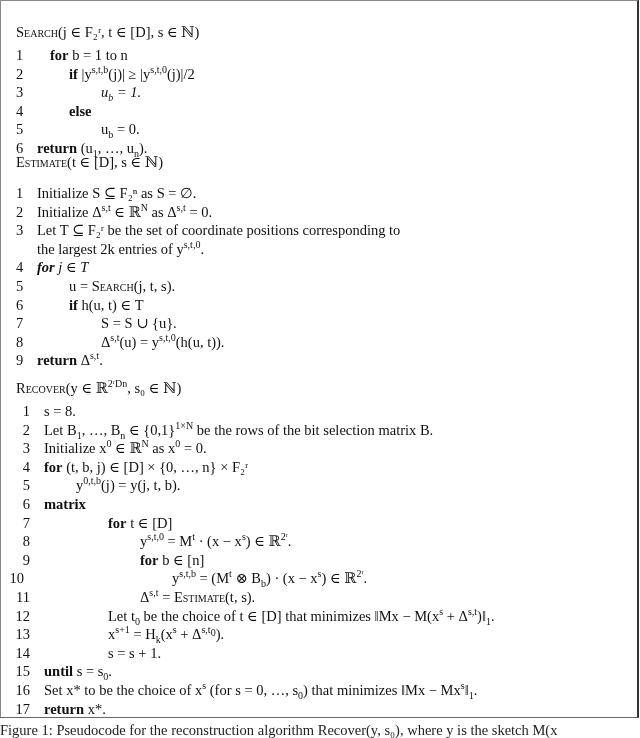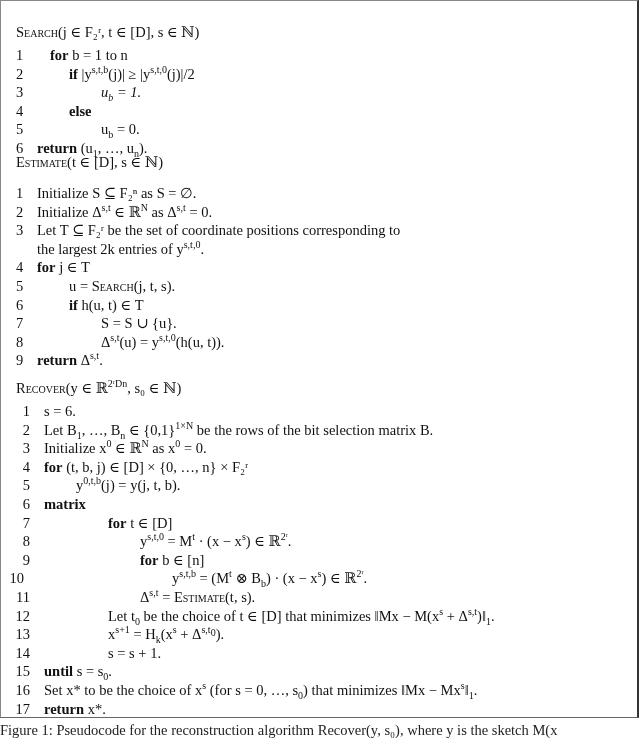--- a/index.html
+++ b/index.html
@@ -63,21 +63,21 @@
     <div class="line" style="top: 221.2px;">
       <span class="num" style="left: 16px;">3</span>
       <span class="code" style="left: 37px;">Let T ⊆ F₂ʳ be the set of coordinate positions corresponding to</span>
     </div>
     <div class="line" style="top: 239.8px;">
       <span class="num" style="left: 16px;"></span>
       <span class="code" style="left: 37px;">the largest 2k entries of y<sup>s,t,0</sup>.</span>
     </div>
     <div class="line" style="top: 258.4px;">
       <span class="num" style="left: 16px;">4</span>
-      <span class="code" style="left: 37px;"><span class="kw">for</span> j ∈ T</span>
+      <span class="code" style="left: 37px; font-style: italic;"><span class="kw">for</span> j ∈ T</span>
     </div>
     <div class="line" style="top: 277px;">
       <span class="num" style="left: 16px;">5</span>
       <span class="code" style="left: 69px;">u = <span class="sc">Search</span>(j, t, s).</span>
     </div>
     <div class="line" style="top: 295.6px;">
       <span class="num" style="left: 16px;">6</span>
       <span class="code" style="left: 69px;"><span class="kw">if</span> h(u, t) ∈ T</span>
     </div>
     <div class="line" style="top: 314.2px;">
@@ -88,21 +88,21 @@
       <span class="num" style="left: 16px;">8</span>
       <span class="code" style="left: 101px;">Δ<sup>s,t</sup>(u) = y<sup>s,t,0</sup>(h(u, t)).</span>
     </div>
     <div class="line" style="top: 351.4px;">
       <span class="num" style="left: 16px;">9</span>
       <span class="code" style="left: 37px;"><span class="kw">return</span> Δ<sup>s,t</sup>.</span>
     </div>
     <div class="hdr" style="top: 378px;"><span class="sc">Recover</span>(y ∈ ℝ<sup>2ʳDn</sup>, s₀ ∈ ℕ)</div>
     <div class="line" style="top: 402px;">
       <span class="num r" style="left: 10px;">1</span>
-      <span class="code" style="left: 44px;">s = 6.</span>
+      <span class="code" style="left: 44px;">s = 8.</span>
     </div>
     <div class="line" style="top: 420.6px;">
       <span class="num r" style="left: 10px;">2</span>
       <span class="code" style="left: 44px;">Let B<sub>1</sub>, …, B<sub>n</sub> ∈ {0,1}<sup>1×N</sup> be the rows of the bit selection matrix B.</span>
     </div>
     <div class="line" style="top: 439.2px;">
       <span class="num r" style="left: 10px;">3</span>
       <span class="code" style="left: 44px;">Initialize x<sup>0</sup> ∈ ℝ<sup>N</sup> as x<sup>0</sup> = 0.</span>
     </div>
     <div class="line" style="top: 457.8px;">

